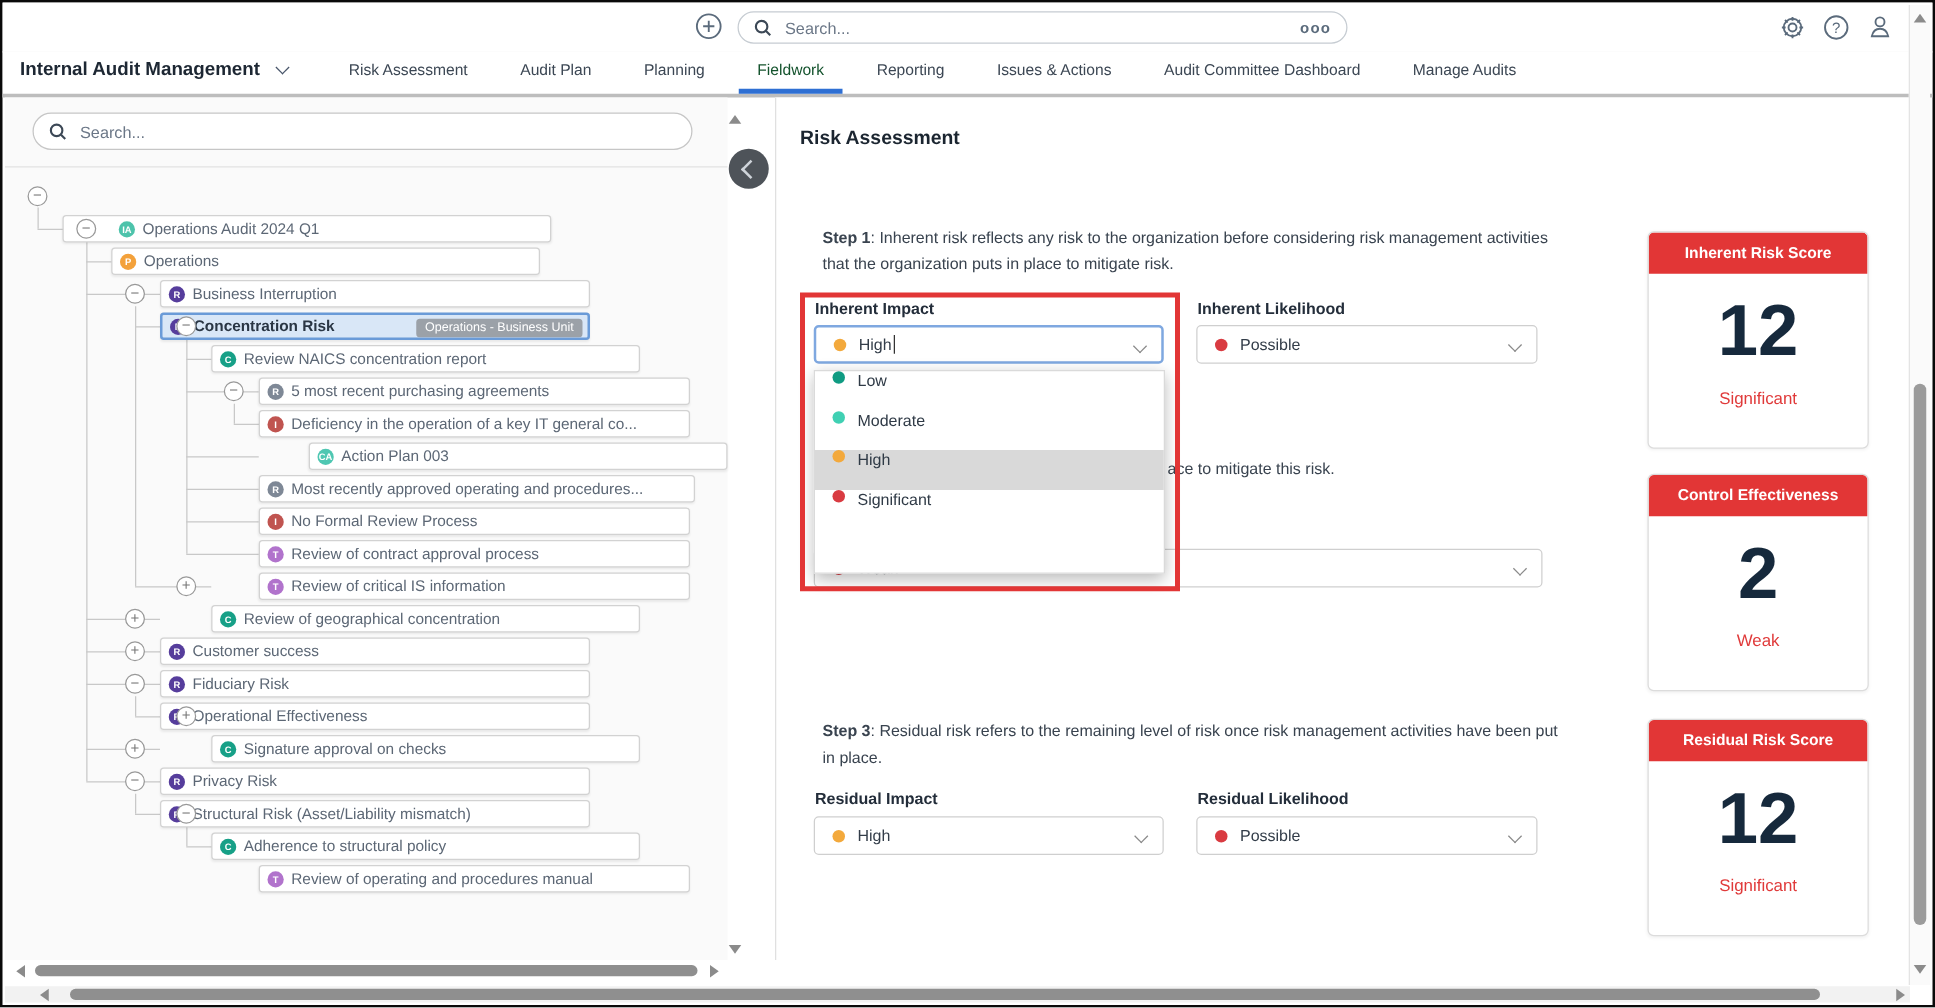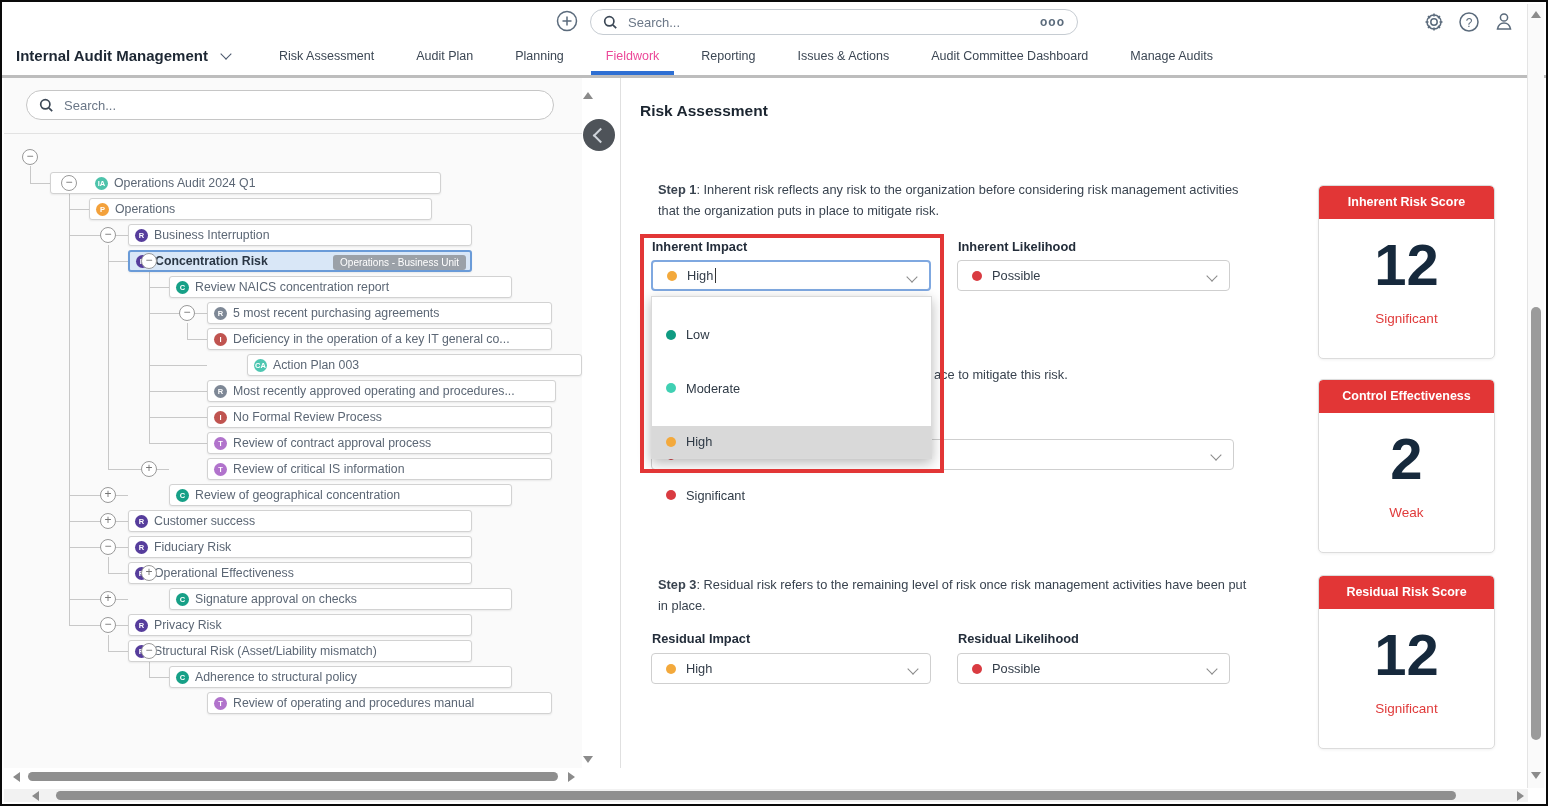--- a/index.html
+++ b/index.html
@@ -9,21 +9,21 @@
   .iconbtn{position:absolute;width:22px;height:22px;color:#5b6b7c;}
   .searchpill{position:absolute;left:588px;top:7px;width:488px;height:26px;border:1px solid #c6ccd2;border-radius:15px;background:#fff;display:flex;align-items:center;padding:0 12px;box-sizing:border-box;}
   .searchpill input{border:none;outline:none;flex:1;font-size:13px;color:#44505e;font-family:"Liberation Sans",sans-serif;background:transparent;margin-left:8px;}
   .searchpill input::placeholder{color:#6b7787;}
   .overflow-dots{font-size:12px;letter-spacing:1px;color:#5b6b7c;font-weight:bold;}
   
   .navbar{position:absolute;left:0;top:39px;width:100%;height:34px;background:#fff;border-bottom:3px solid #bdbdbd;}
   .apptitle{position:absolute;left:14px;top:6px;font-size:15px;font-weight:bold;color:#1d2733;display:flex;align-items:center;gap:14px;}
   .tabs{position:absolute;left:256px;top:0;height:31px;display:flex;}
   .tab{position:relative;height:31px;line-height:31px;padding:0 21px;font-size:12.5px;color:#3c4754;cursor:default;white-space:nowrap;}
-  .tab.active{color:#ec4899;}
+  .tab.active{color:#14532d;}
   .tab.active::after{content:"";position:absolute;left:6px;right:6px;bottom:-3px;height:4px;background:#2e6fd3;}
   .chev{display:inline-block;width:7px;height:7px;border-right:1.6px solid #49566b;border-bottom:1.6px solid #49566b;transform:rotate(45deg);margin-top:-4px;}
   
   .treepanel{position:absolute;left:2px;top:76px;width:578px;height:690px;background:#fafafa;}
   .treesearch{position:absolute;left:22px;top:12px;width:528px;height:30px;border:1px solid #c6c6c6;border-radius:16px;background:#fff;display:flex;align-items:center;padding:0 12px;box-sizing:border-box;}
   .treesearch input{border:none;outline:none;flex:1;font-size:13px;color:#44505e;background:transparent;margin-left:8px;font-family:"Liberation Sans",sans-serif;}
   .treesearch input::placeholder{color:#6b7787;}
   .treediv{position:absolute;left:0;top:55px;width:578px;height:1px;background:#e2e2e2;}
   .vline,.hline{position:absolute;background:#c8c8c8;}
   .node{position:absolute;height:22px;background:#fff;border:1px solid #d2d2d2;border-radius:3px;box-shadow:0 1px 2px rgba(0,0,0,.07);display:flex;align-items:center;font-size:12.3px;color:#5c6775;white-space:nowrap;overflow:hidden;box-sizing:border-box;}
@@ -46,21 +46,21 @@
   .main-title{position:absolute;left:19px;top:24px;font-size:15.5px;font-weight:bold;color:#1b2530;}
   .para{position:absolute;font-size:12.8px;color:#39434f;line-height:21px;}
   .flabel{position:absolute;font-size:12.8px;font-weight:bold;color:#232d3a;}
   .field{position:absolute;height:31px;border:1px solid #cfcfcf;border-radius:4px;background:#fff;display:flex;align-items:center;box-sizing:border-box;}
   .field.focus{border:2px solid #7fa8e0;}
   .dot{width:10px;height:10px;border-radius:50%;margin:0 10px 0 14px;flex:0 0 auto;}
   .fieldtext{font-size:12.8px;color:#333d49;}
   .caret{display:inline-block;width:1px;height:15px;background:#333;margin-left:2px;}
   .fchev{position:absolute;right:13px;top:11px;width:7px;height:7px;border-right:1.5px solid #8a8a8a;border-bottom:1.5px solid #8a8a8a;transform:rotate(45deg);}
   .menu{position:absolute;left:30px;top:218px;width:279px;height:161px;background:#fff;border:1px solid #dadada;box-shadow:0 4px 12px rgba(0,0,0,.28);z-index:6;}
-  .mitem{height:31.5px;display:flex;align-items:center;font-size:12.8px;color:#2f3a46;margin-top:22px;}
+  .mitem{height:31.5px;display:flex;font-size:12.8px;color:#2f3a46;}
   .mitem.hl{background:#d9d9d9;}
   .redrect{position:absolute;left:19px;top:156px;width:296px;height:231px;border:4px solid #e23636;z-index:8;pointer-events:none;}
   .card{position:absolute;left:697px;width:175px;height:172px;background:#fff;border:1px solid #dcdcdc;border-radius:5px;box-shadow:0 1px 3px rgba(0,0,0,.06);text-align:center;overflow:hidden;}
   .card-h{height:33px;background:#e23636;color:#fff;font-size:12.5px;font-weight:bold;line-height:33px;border-radius:4px 4px 0 0;}
   .card-n{font-size:58px;font-weight:bold;color:#16293c;line-height:92px;}
   .card-s{font-size:13.5px;color:#e03a3a;}
   svg{display:block;}
 </style>
 </head>
 <body>

